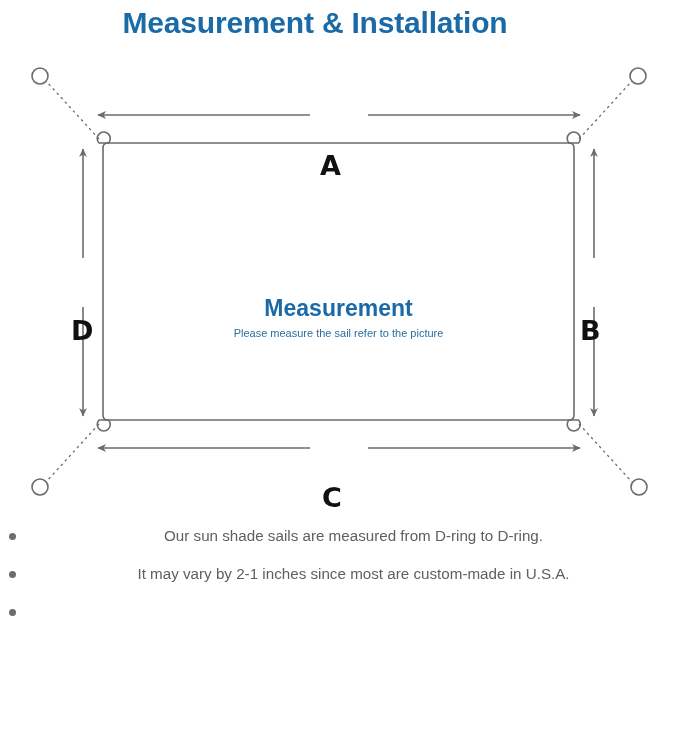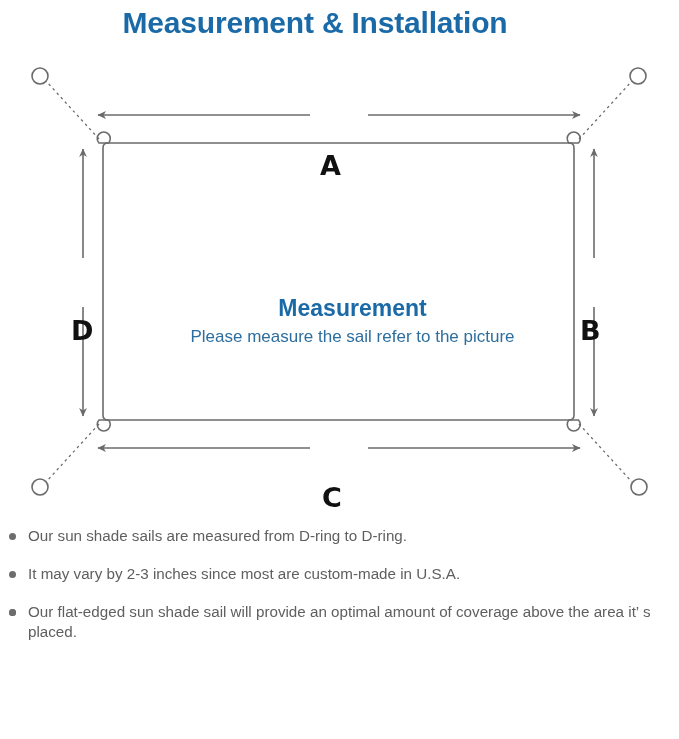--- a/index.html
+++ b/index.html
@@ -42,30 +42,29 @@
   }
 
   
   #sail-label {
     position: absolute;
     left: 103px;
     top: 243px;
     width: 471px;
     text-align: center;
     pointer-events: none;
-    padding-left: 14px;
   }
   #sail-label .m-title {
     font-size: 23px;
     font-weight: bold;
     color: #1b6aa8;
     line-height: 1.15;
   }
   #sail-label .m-sub {
-    font-size: 17px;
+    font-size: 11px;
     font-weight: normal;
     color: #2d6e9e;
     line-height: 1.2;
     margin-top: 6px;
   }
 
   
   .dim-letter {
     position: absolute;
     color: #111111;
@@ -78,20 +77,21 @@
   #dim-b { left: 580px; top: 265px; }
   #dim-c { left: 322px; top: 432px; }
   #dim-d { left: 71px;  top: 265px; }
 
   
   #notes {
     position: absolute;
     left: 0;
     top: 526px;
     width: 679px;
+    text-align: center;
   }
   .note {
     position: relative;
     padding-left: 28px;
     font-size: 15.2px;
     line-height: 20px;
     color: #5f5f5f;
     margin-bottom: 18px;
   }
   .note:last-child { margin-bottom: 0; }
@@ -166,26 +166,22 @@
 
 <div id="notes">
 
   <div class="note">
     <span class="bullet"></span>
     <span>Our sun shade sails are measured from D-ring to D-ring.</span>
   </div>
 
   <div class="note">
     <span class="bullet"></span>
-    <span>It may vary by 2-3 inches since most are custom-made in U.S.A.</span>
+    <span>It may vary by 2-1 inches since most are custom-made in U.S.A.</span>
   </div>
 
 
   <div class="note">
     <span class="bullet"></span>
   </div>
 
-  <div class="note">
-    <span class="bullet"></span>
-    <span>Our flat-edged sun shade sail will provide an optimal amount of coverage above the area it’ s placed.</span>
-  </div>
 
 </div>
 
 </body></html>

